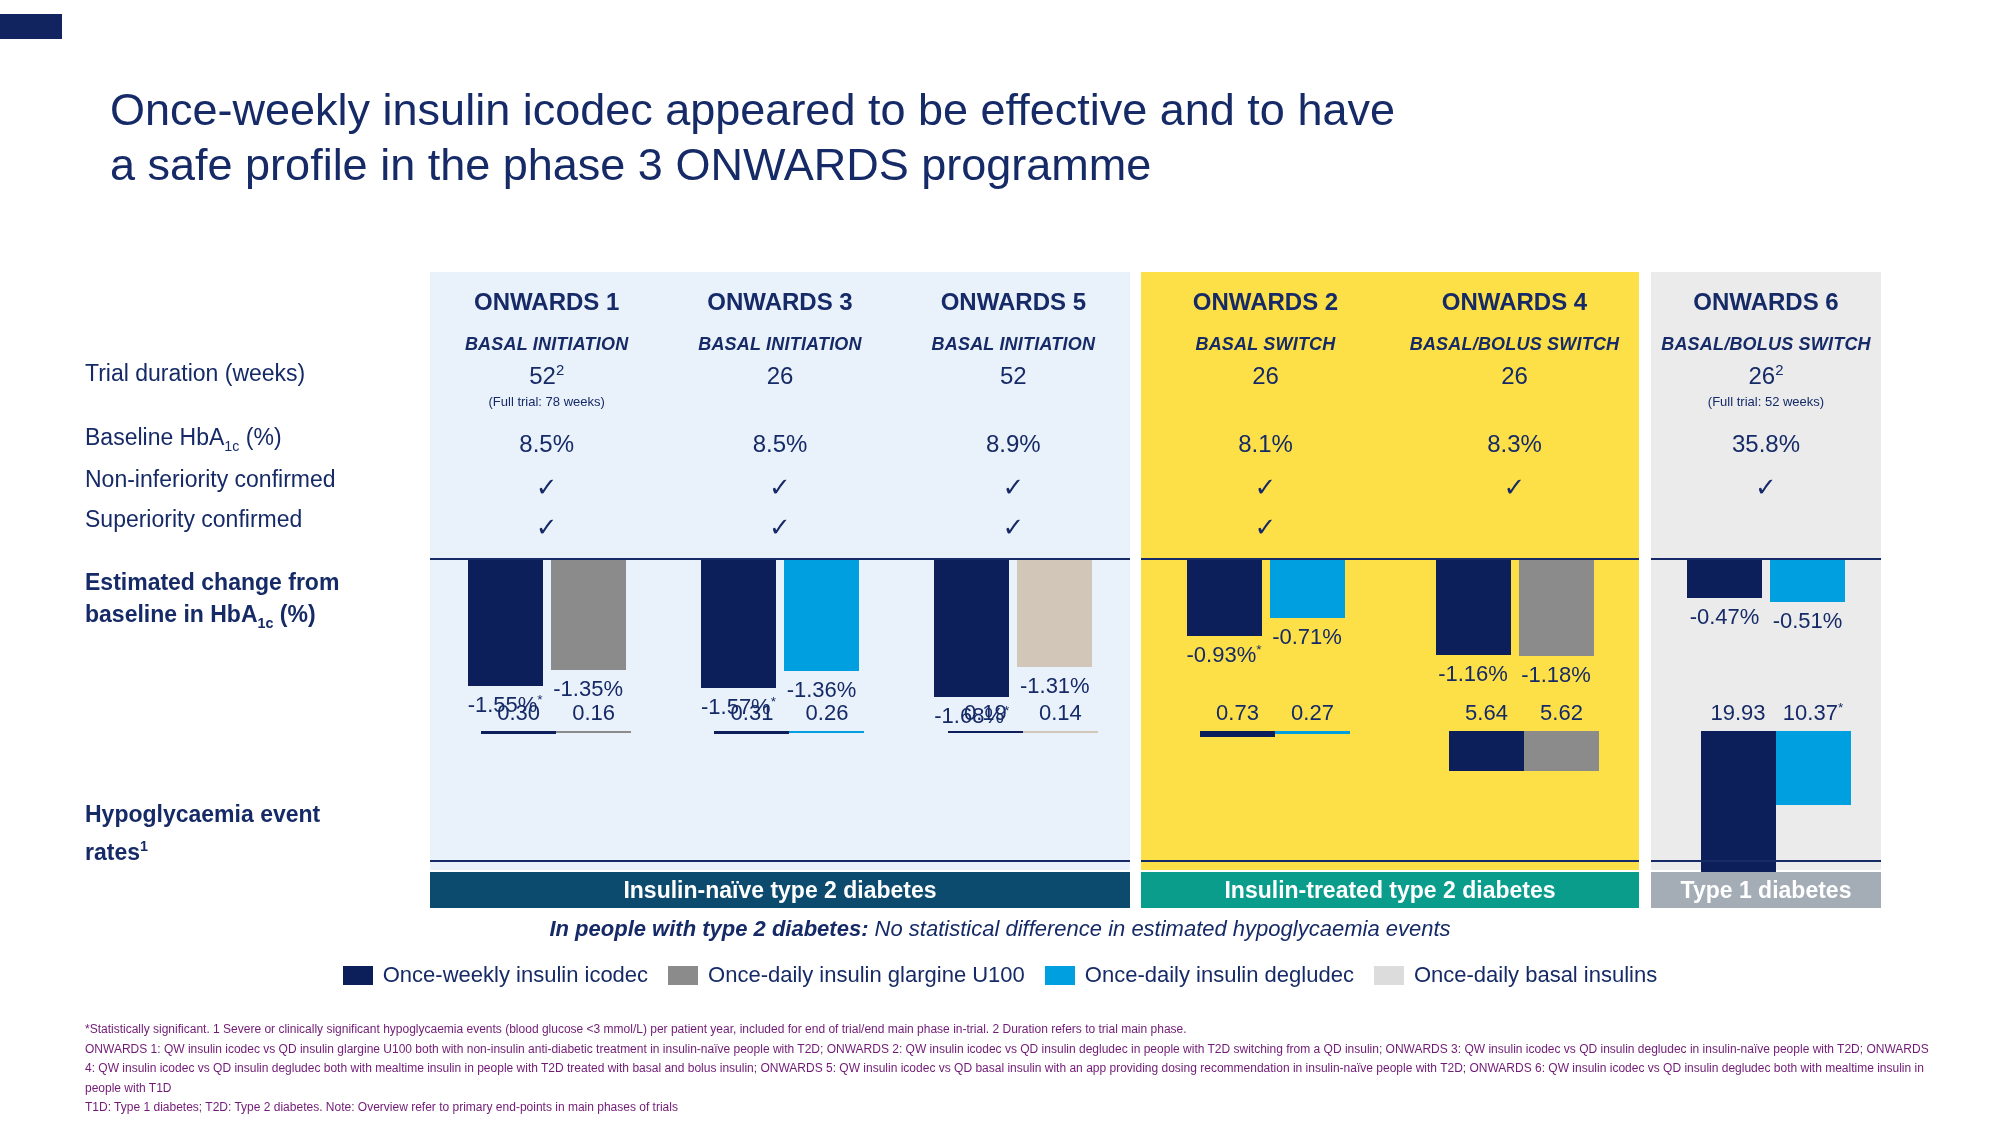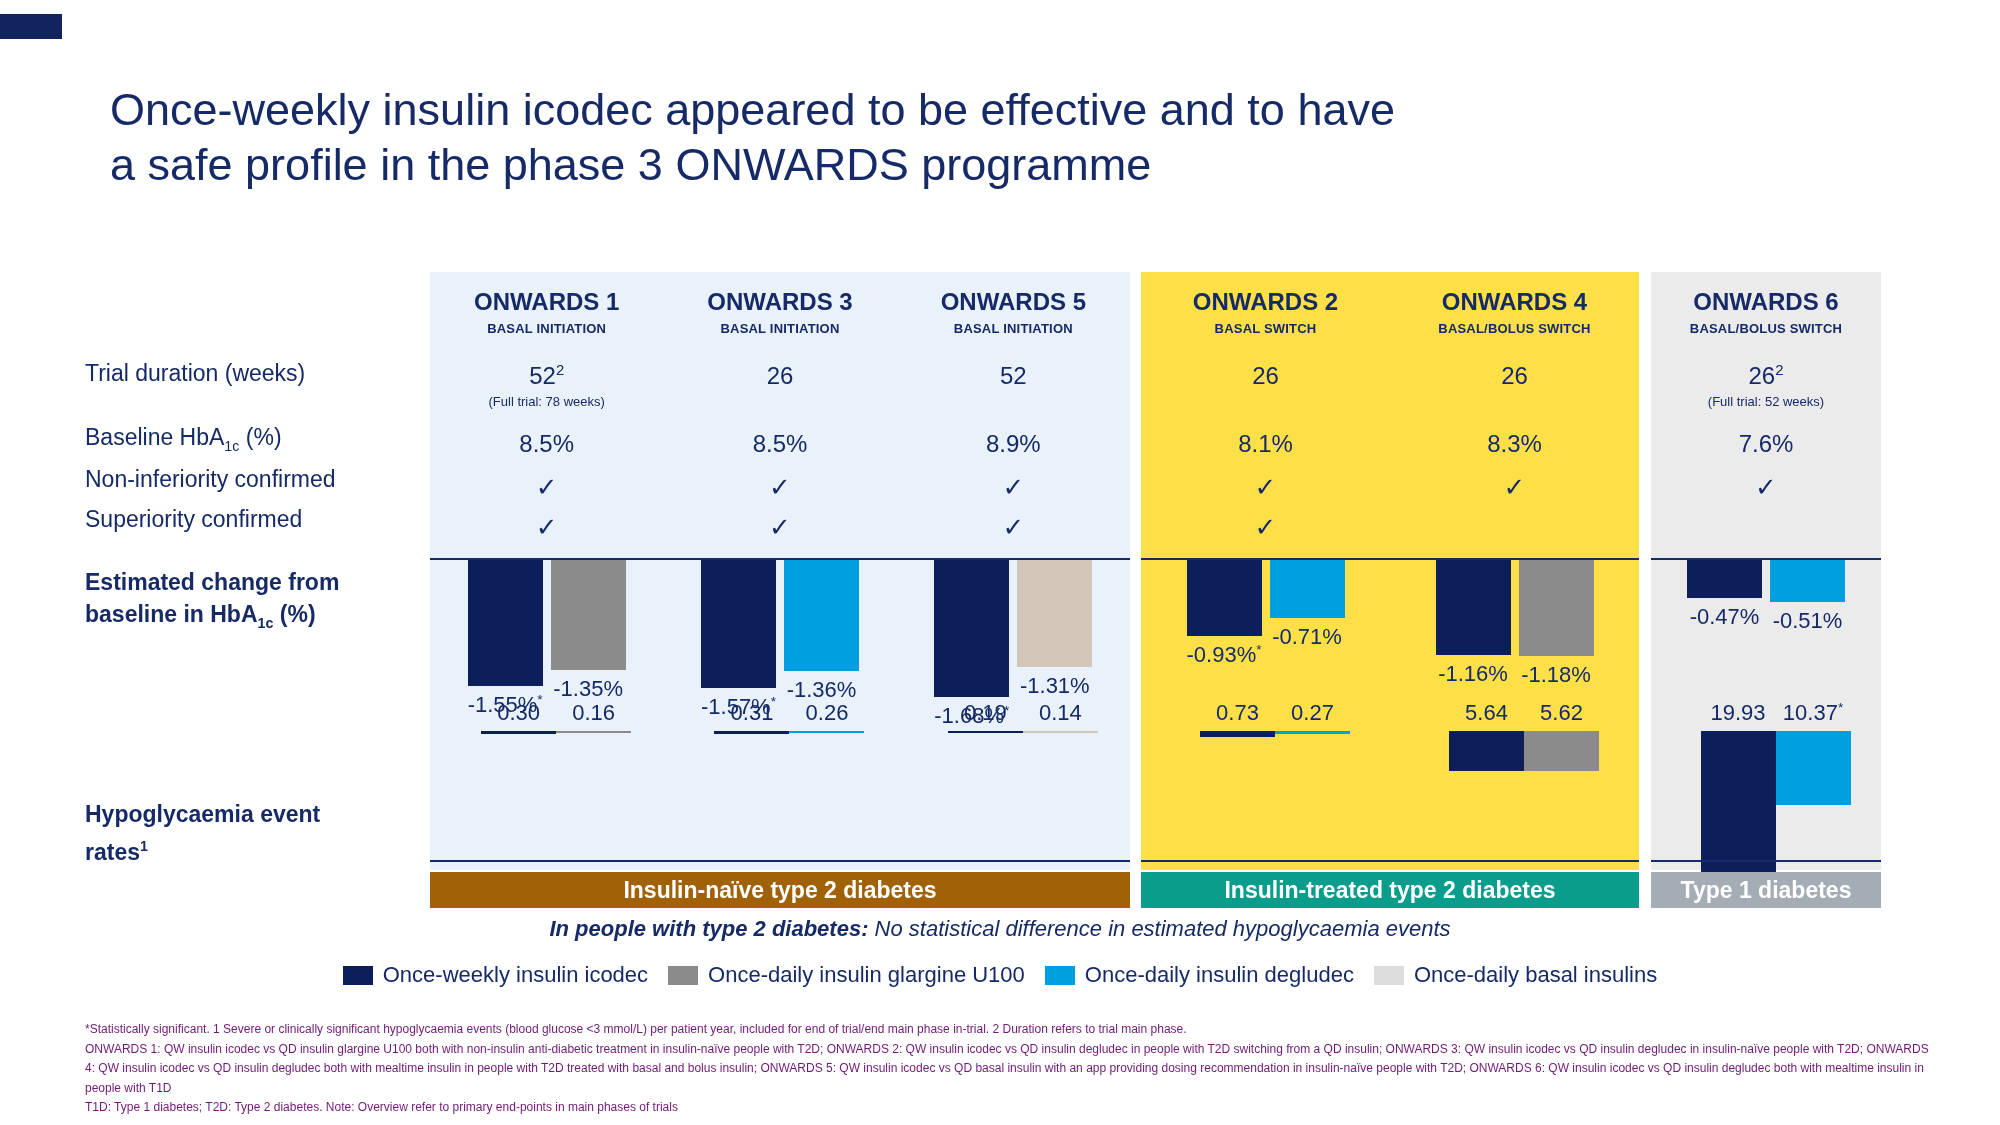--- a/index.html
+++ b/index.html
@@ -13,21 +13,21 @@
   sub{font-size:0.62em;}
   sup{font-size:0.62em;}
   
   .panel{position:absolute;top:272px;height:598px;}
   .panel::before{content:"";position:absolute;left:0;right:0;top:286px;height:2px;background:#152a66;}
   .panel::after{content:"";position:absolute;left:0;right:0;top:588px;height:2px;background:#152a66;}
   .cols{position:absolute;inset:0;display:flex;}
   .col{position:relative;flex:1 1 0;height:100%;}
   .col>div{position:absolute;left:0;right:0;text-align:center;}
   .c-name{top:16px;font-size:24px;font-weight:700;}
-  .c-type{top:49px;font-size:13px;font-weight:700;letter-spacing:0.2px;}
+  .c-type{top:62px;font-size:18px;font-weight:700;letter-spacing:0.2px;font-style:italic;}
   .c-duration{top:90px;font-size:24px;}
   .c-durnote{top:122px;font-size:13px;}
   .c-baseline{top:158px;font-size:24px;}
   .c-check{font-size:26px;}
   .check1{top:200px;}
   .check2{top:240px;}
   .hba1c-area{top:288px;display:flex;justify-content:center;align-items:flex-start;gap:8px;}
   .hypo-area{top:428px;height:160px;display:flex;justify-content:center;align-items:flex-start;margin-left:19px;}
   .bargroup{display:flex;flex-direction:column;align-items:center;width:75px;}
   .bar{width:75px;}
@@ -231,21 +231,21 @@
   </div>
 
   <div class="panel" style="left: 1651px; width: 230px; background-color: rgb(235, 235, 236);">
     <div class="cols">
 
       <div class="col">
         <div class="c-name">ONWARDS 6</div>
         <div class="c-type">BASAL/BOLUS SWITCH</div>
         <div class="c-duration"><span>26</span><sup>2</sup></div>
         <div class="c-durnote">(Full trial: 52 weeks)</div>
-        <div class="c-baseline">7.6%</div>
+        <div class="c-baseline">35.8%</div>
         <div class="c-check check1">✓</div>
         <div class="c-check check2"></div>
         <div class="hba1c-area">
           <div class="bargroup">
               <div class="bar" style="height: 38px; background-color: rgb(13, 31, 90);"></div>
               <div class="barlabel"><span>-0.47%</span><sup></sup></div>
             </div>
           <div class="bargroup">
               <div class="bar" style="height: 42px; background-color: rgb(0, 159, 224);"></div>
               <div class="barlabel"><span>-0.51%</span><sup></sup></div>
@@ -259,21 +259,21 @@
           <div class="bargroup">
               <div class="barlabel"><span>10.37</span><sup>*</sup></div>
               <div class="bar" style="height: 74px; background-color: rgb(0, 159, 224);"></div>
             </div>
         </div>
       </div>
 
     </div>
   </div>
 
-  <div class="band" style="left: 430px; width: 700px; background-color: #a16207;">Insulin-naïve type 2 diabetes</div>
+  <div class="band" style="left: 430px; width: 700px; background-color: #0c4a6e;">Insulin-naïve type 2 diabetes</div>
   <div class="band" style="left: 1141px; width: 498px; background-color: rgb(10, 157, 140);">Insulin-treated type 2 diabetes</div>
   <div class="band" style="left: 1651px; width: 230px; background-color: rgb(164, 173, 182);">Type 1 diabetes</div>
 
   <div class="note"><span class="b">In people with type 2 diabetes:</span><span> No statistical difference in estimated hypoglycaemia events</span></div>
 
   <div class="legend">
     <div class="legenditem">
         <span class="swatch" style="background-color: rgb(13, 31, 90);"></span>
         <span>Once-weekly insulin icodec</span>
       </div>

